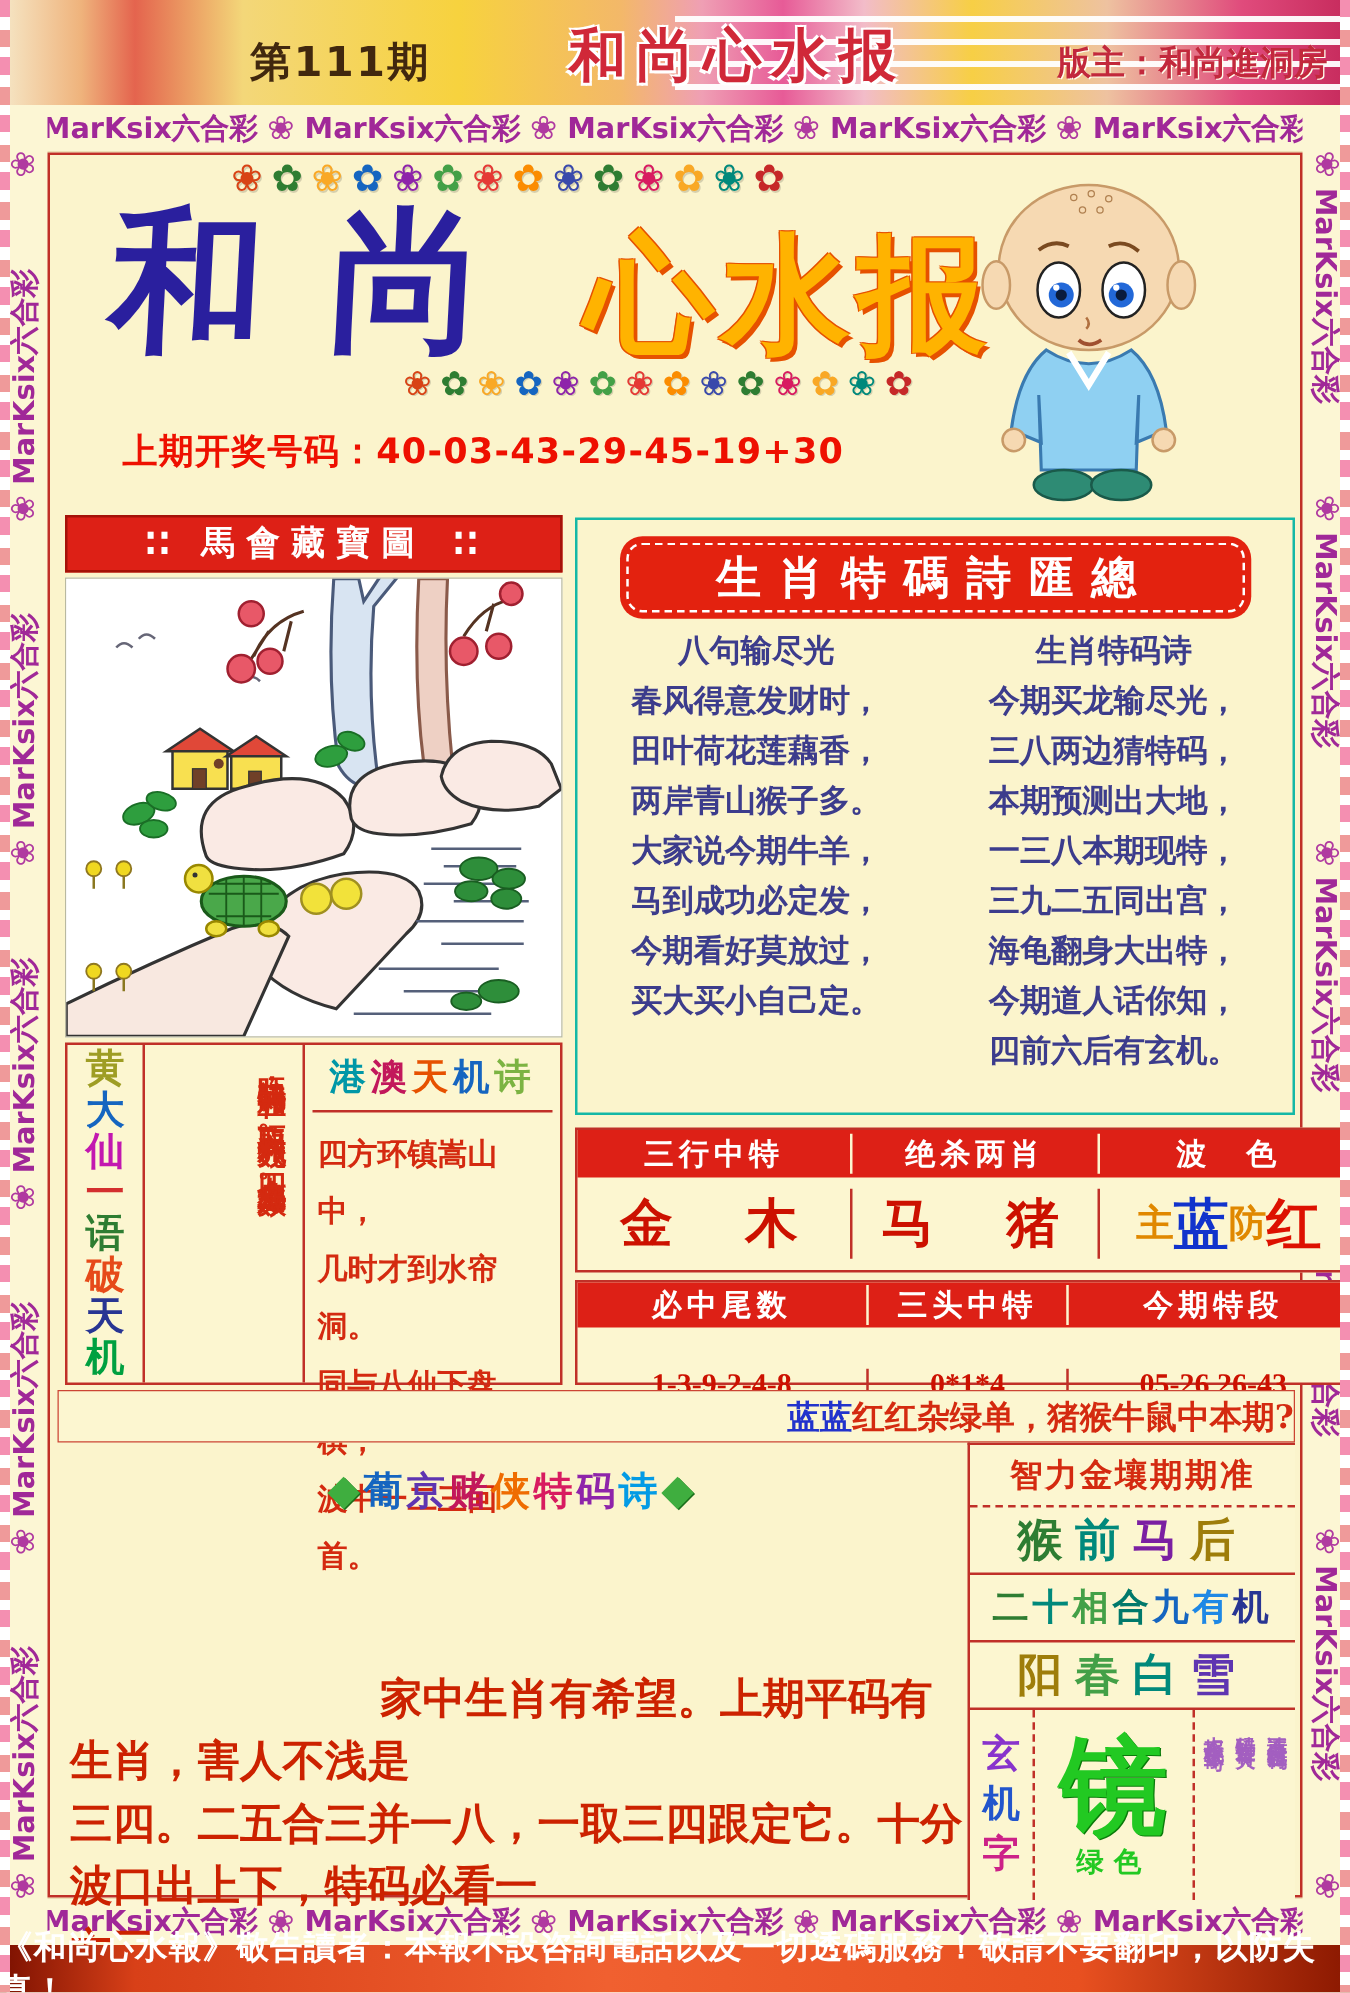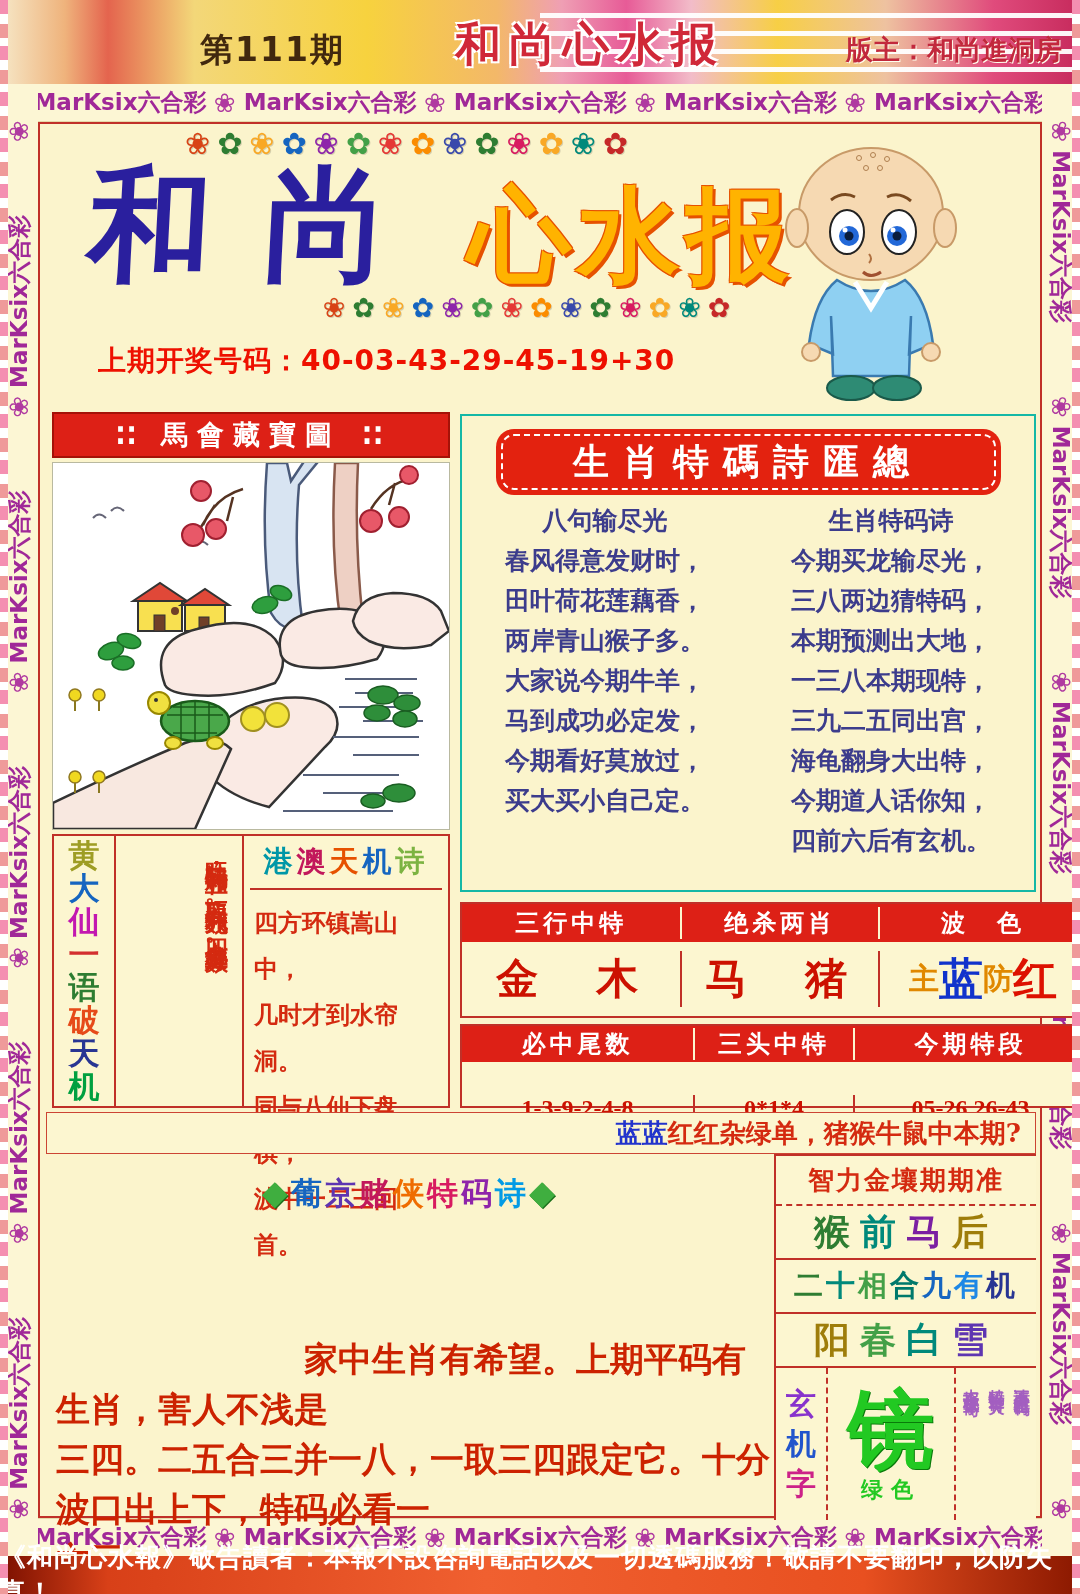--- a/index.html
+++ b/index.html
@@ -76,21 +76,21 @@
   .tbl-head .c2 { border-color:#fcf6d0; }
   .val { text-align:center; font-weight:bold; color:#cc1100; font-family:"DejaVu Serif",serif; }
   .val-big { font-size:42px; letter-spacing:8px; }
   .val-num { font-size:24px; font-family:Liberation Serif, serif; letter-spacing:0px;margin-top:48px; }
   .bose { display:flex; align-items:center; justify-content:center; font-weight:bold; font-family:"DejaVu Serif",serif; }
   .bose .zhu,.bose .fang { color:#e08800; font-size:30px; }
   .bose .lan { color:#1133cc; font-size:44px; }
   .bose .hong { color:#dd1100; font-size:44px; }
 
   
-  .hint { left:6px; top:988px; width:990px; height:42px; border:1px solid #cc4433; background:#fcf6d0; display:flex; align-items:center; justify-content:flex-end; padding-right:14px; font-size:26px; font-weight:bold; font-family:"DejaVu Serif",serif; }
+  .hint { left:6px; top:988px; width:990px; height:42px; border:1px solid #cc4433; background:#fcf6d0; display:flex; align-items:center; justify-content:flex-end; font-size:26px; font-weight:bold; font-family:"DejaVu Serif",serif; }
   .hint .b { color:#2233cc; } .hint .r { color:#d42a10; }
 
   
   .pj-title { left:40px; top:1048px; width:660px; text-align:center; font-size:31px; font-weight:bold; letter-spacing:3px; font-family:"DejaVu Serif",serif; }
   .pj-title .dia { color:#3fae3f; font-size:34px; text-shadow:1px 1px 0 #1a6e1a; }
   .pj-body { left:16px; top:1210px; width:714px; font-size:34px; font-weight:bold; color:#cc2200; line-height:50px; letter-spacing:0px; }
   .pj-body .indent { text-indent:248px; }
 
   
   .right-panel { left:734px; top:1030px; width:262px; height:366px; border-left:2px solid #c03028; border-top:2px solid #c03028; background:#fcf6d0; display:flex; flex-direction:column; }

